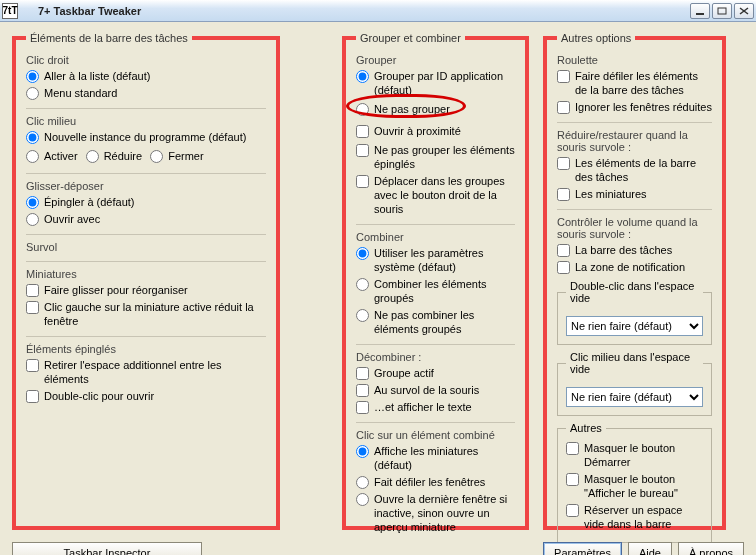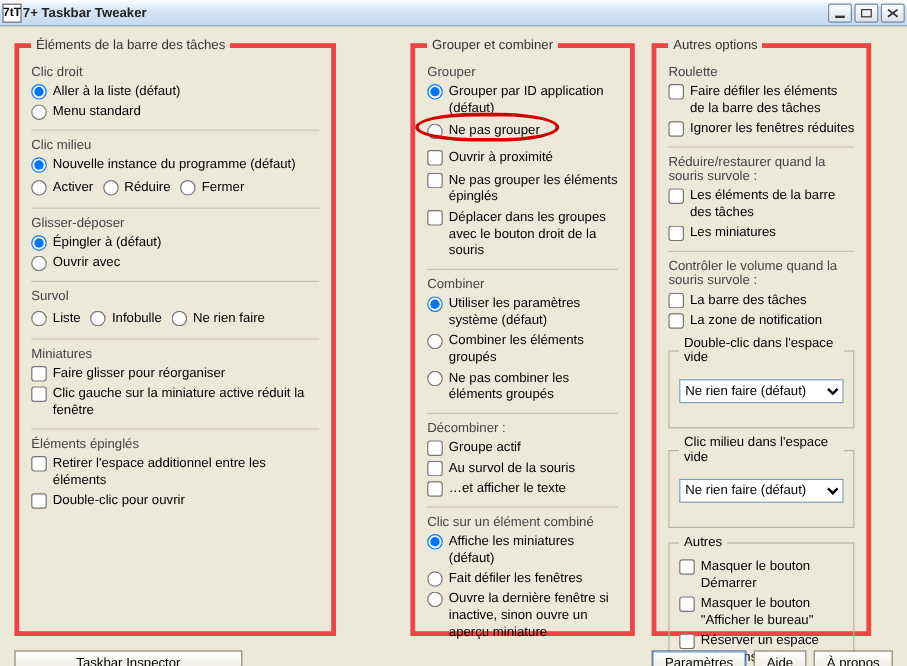--- a/index.html
+++ b/index.html
@@ -19,21 +19,21 @@
     border-bottom: 1px solid #8ba0bc;
     display: flex;
     align-items: center;
     padding: 0 2px;
   }
   .titlebar .appicon {
     width: 16px; height: 16px;
     display: inline-flex; align-items: center; justify-content: center;
     font-weight: bold; font-size: 10px;
     background: #fff; border: 1px solid #666;
-    margin-right: 1px;
+    margin-right: 20px;
   }
   .titlebar .title { flex: 1; font-weight: bold; color: #222; }
   .titlebar .winbtns { display: flex; gap: 2px; }
   .winbtn {
     width: 20px; height: 16px;
     background: linear-gradient(#fefefe,#dce3ed);
     border: 1px solid #7a8aa0;
     border-radius: 2px;
     display: flex; align-items: center; justify-content: center;
     font-size: 10px; line-height: 1;
@@ -63,21 +63,21 @@
     display: flex; align-items: flex-start; gap: 5px;
     margin: 3px 0; cursor: default;
     line-height: 14px;
   }
   label.opt input { margin: 1px 0 0 0; flex-shrink: 0; }
   label.opt span.txt { flex: 1; }
   .row-inline { display: flex; flex-wrap: wrap; gap: 4px 8px; }
   .row-inline label.opt { margin: 2px 0; }
   fieldset.inner {
     border: 1px solid #b8b4a2;
-    padding: 4px 8px 20px 8px;
+    padding: 4px 8px 8px 8px;
     margin: 6px 0 4px 0;
   }
   fieldset.inner > legend { padding: 0 4px; }
   select.combo {
     width: 100%;
     font: inherit;
     background: #fff;
     border: 1px solid #7f9db9;
     height: 20px;
     margin-top: 8px;
@@ -181,34 +181,20 @@
             <input type="radio" name="dd" checked="" style="">
             <span class="txt">Épingler à (défaut)</span>
           </label>
   <label class="opt">
             <input type="radio" name="dd" style="">
             <span class="txt">Ouvrir avec</span>
           </label>
   <hr class="hr">
 
   <div class="section-label">Survol</div>
-  <div class="row-inline">
-    <label class="opt">
-              <input type="radio" name="hv" style="">
-              <span class="txt">Liste</span>
-            </label>
-    <label class="opt">
-              <input type="radio" name="hv" style="">
-              <span class="txt">Infobulle</span>
-            </label>
-    <label class="opt">
-              <input type="radio" name="hv" style="">
-              <span class="txt">Ne rien faire</span>
-            </label>
-  </div>
   <hr class="hr">
 
   <div class="section-label">Miniatures</div>
   <label class="opt">
             <input type="checkbox" style="">
             <span class="txt">Faire glisser pour réorganiser</span>
           </label>
   <label class="opt">
             <input type="checkbox" style="">
             <span class="txt">Clic gauche sur la miniature active réduit la fenêtre</span>

